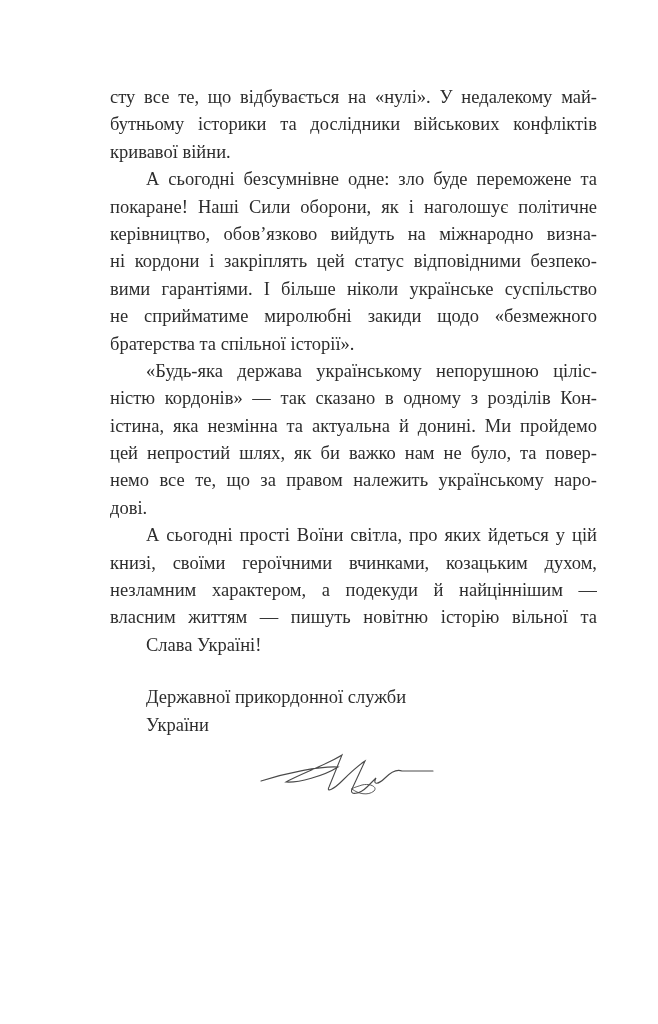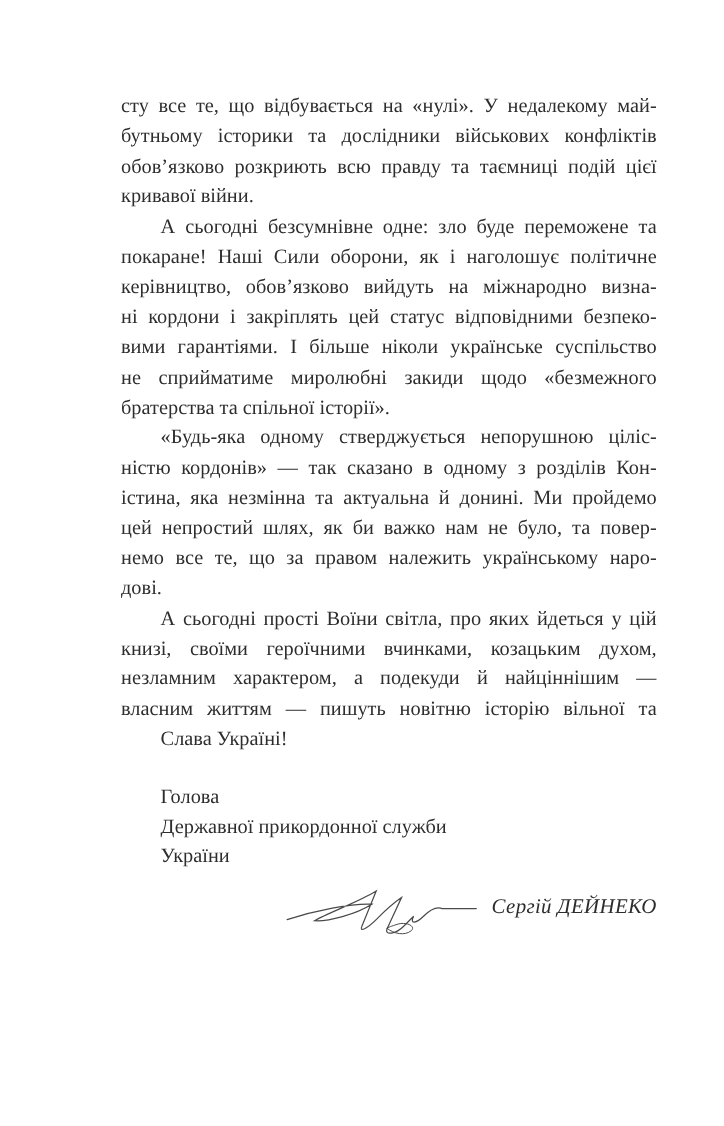--- a/index.html
+++ b/index.html
@@ -71,58 +71,55 @@
   }
 </style>
 </head>
 <body>
 
 <div class="page">
   <div class="body-text" id="body-text">
       <div class="para">
         <div class="line">сту все те, що відбувається на «нулі». У недалекому май-</div>
         <div class="line">бутньому історики та дослідники військових конфліктів</div>
-        <div class="line">обов’язково розкриють всю правду та таємниці подій цієї</div>
         <div class="line last">кривавої війни.</div>
       </div>
       <div class="para">
         <div class="line indent">А сьогодні безсумнівне одне: зло буде переможене та</div>
         <div class="line">покаране! Наші Сили оборони, як і наголошує політичне</div>
         <div class="line">керівництво, обов’язково вийдуть на міжнародно визна-</div>
         <div class="line">ні кордони і закріплять цей статус відповідними безпеко-</div>
         <div class="line">вими гарантіями. І більше ніколи українське суспільство</div>
         <div class="line">не сприйматиме миролюбні закиди щодо «безмежного</div>
         <div class="line last">братерства та спільної історії».</div>
       </div>
       <div class="para">
-        <div class="line indent">«Будь-яка одному стверджується непорушною ціліс-</div>
+        <div class="line indent">«Будь-яка держава українському непорушною ціліс-</div>
         <div class="line">ністю кордонів» — так сказано в одному з розділів Кон-</div>
         <div class="line">істина, яка незмінна та актуальна й донині. Ми пройдемо</div>
         <div class="line">цей непростий шлях, як би важко нам не було, та повер-</div>
         <div class="line">немо все те, що за правом належить українському наро-</div>
         <div class="line last">дові.</div>
       </div>
       <div class="para">
         <div class="line indent">А сьогодні прості Воїни світла, про яких йдеться у цій</div>
         <div class="line">книзі, своїми героїчними вчинками, козацьким духом,</div>
         <div class="line">незламним характером, а подекуди й найціннішим —</div>
         <div class="line">власним життям — пишуть новітню історію вільної та</div>
       </div>
       <div class="para">
         <div class="line last indent">Слава Україні!</div>
       </div>
     </div>
 
   <div class="sig-block">
     <div id="sig-titles">
-        <div class="sig-title-line">Голова</div>
         <div class="sig-title-line">Державної прикордонної служби</div>
         <div class="sig-title-line">України</div>
       </div>
     <div class="sig-row">
       <svg class="scrawl" width="178" height="52" viewBox="0 0 178 52" fill="none" stroke="#4a4a4a" stroke-width="1.1" stroke-linecap="round">
         <path d="M3,34 C28,26 62,19 80,20 C66,29 40,36 28,35 C40,28 70,17 84,8 L71,40 C68,46 76,42 84,34 C91,27 101,18 107,14 L94,42 C91,49 102,47 109,40 L118,31 C114,39 121,37 127,31 C133,25 139,22 144,24 L175,24"></path>
         <path d="M94,42 C100,47 110,49 116,44 C120,40 112,36 104,38 C98,40 94,41 94,42 Z" stroke-width="0.9"></path>
       </svg>
-      <span class="sig-name">Сергій ДЕЙНЕКО</span>
     </div>
   </div>
 </div>
 
 </body></html>

